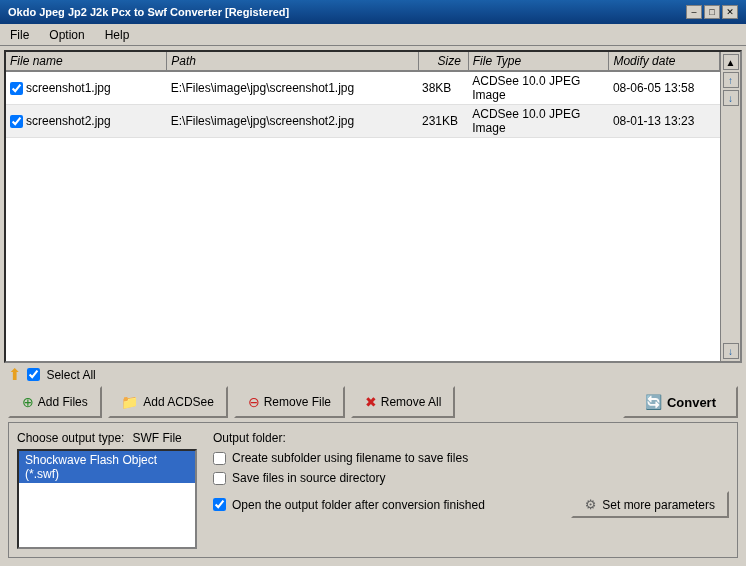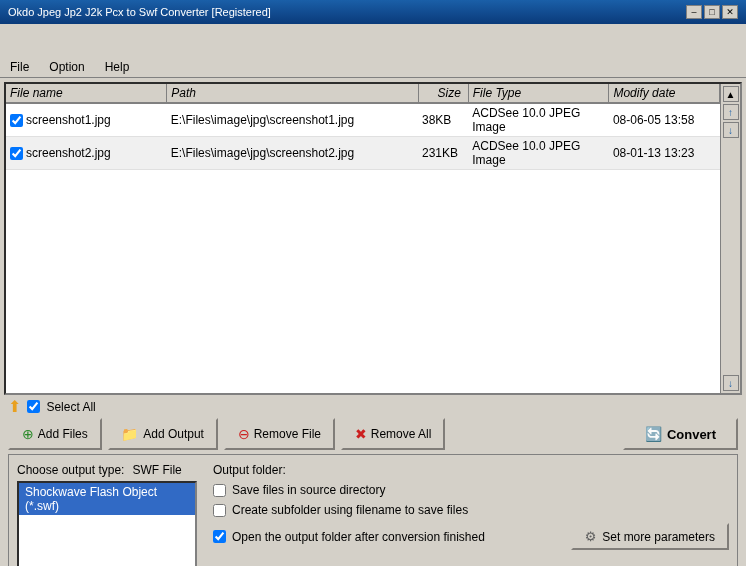--- a/index.html
+++ b/index.html
@@ -16,21 +16,21 @@
       background: linear-gradient(to bottom, #1a5fa8, #0a3a7a);
       color: white;
       padding: 4px 8px;
       display: flex;
       align-items: center;
       justify-content: space-between;
       height: 24px;
     }
     .title-bar-text {
       font-size: 11px;
-      font-weight: normal;
+      font-weight: bold;
     }
     .title-bar-controls {
       display: flex;
       gap: 2px;
     }
     .title-btn {
       width: 16px;
       height: 14px;
       background: #d4d0c8;
       border: 1px solid #808080;
@@ -43,21 +43,20 @@
     }
     
     .menu-bar {
       background: #d4d0c8;
       border-bottom: 1px solid #808080;
       padding: 2px 4px;
       display: flex;
       gap: 8px;
       height: 22px;
       align-items: center;
-      margin-top: 32px;
     }
     .menu-item {
       padding: 2px 6px;
       cursor: pointer;
       font-size: 12px;
     }
     
     .main {
       background: #d4d0c8;
       padding: 4px;
@@ -331,21 +330,21 @@
     <label for="selectAll">Select All</label>
   </div>
 
   <div class="buttons-row">
     <button class="btn">
       <span class="icon-circle-add">⊕</span>
       <span>Add Files</span>
     </button>
     <button class="btn">
       <span class="icon-folder">📁</span>
-      <span>Add Output</span>
+      <span>Add ACDSee</span>
     </button>
     <button class="btn">
       <span class="icon-remove">⊖</span>
       <span>Remove File</span>
     </button>
     <button class="btn">
       <span class="icon-remove">✖</span>
       <span>Remove All</span>
     </button>
     <button class="btn btn-convert">
@@ -362,26 +361,26 @@
         <span style="margin-left:4px;">SWF File</span>
       </div>
       <div class="output-type-list">
         <div class="output-type-item selected">Shockwave Flash Object (*.swf)</div>
       </div>
     </div>
 
     <div class="output-folder-section">
       <div style="font-weight:normal;">Output folder:</div>
       <div class="checkbox-row">
+        <input type="checkbox" id="cb2" style="">
+        <label for="cb2">Create subfolder using filename to save files</label>
+      </div>
+      <div class="checkbox-row">
         <input type="checkbox" id="cb1" style="">
         <label for="cb1">Save files in source directory</label>
-      </div>
-      <div class="checkbox-row">
-        <input type="checkbox" id="cb2" style="">
-        <label for="cb2">Create subfolder using filename to save files</label>
       </div>
       <div style="display:flex; align-items:center; justify-content:space-between;">
         <div class="checkbox-row">
           <input type="checkbox" id="cb3" checked="" style="">
           <label for="cb3">Open the output folder after conversion finished</label>
         </div>
         <button class="set-params-btn">
           <span class="icon-gear">⚙</span>
           <span>Set more parameters</span>
         </button>

